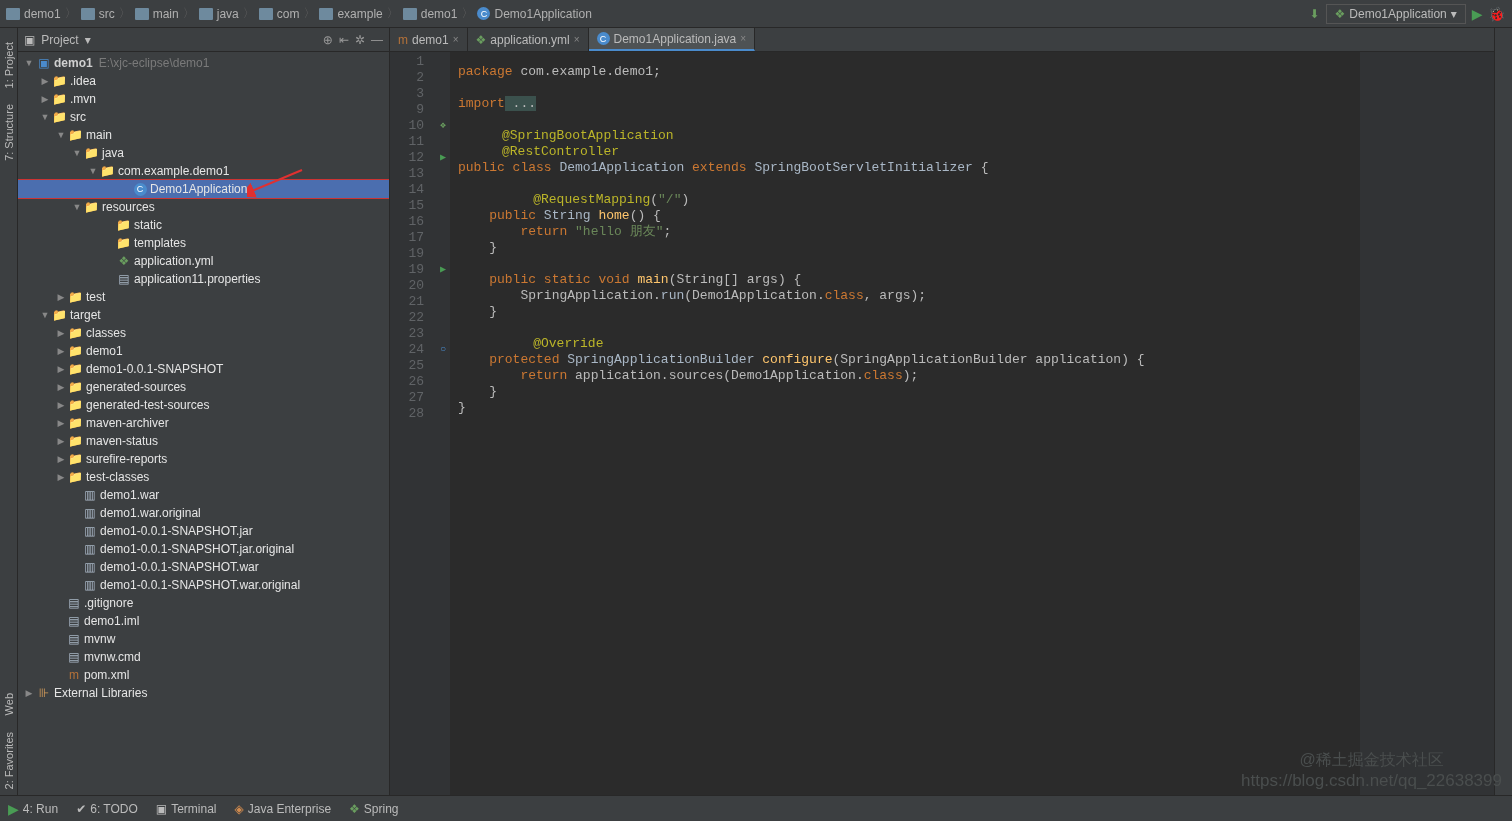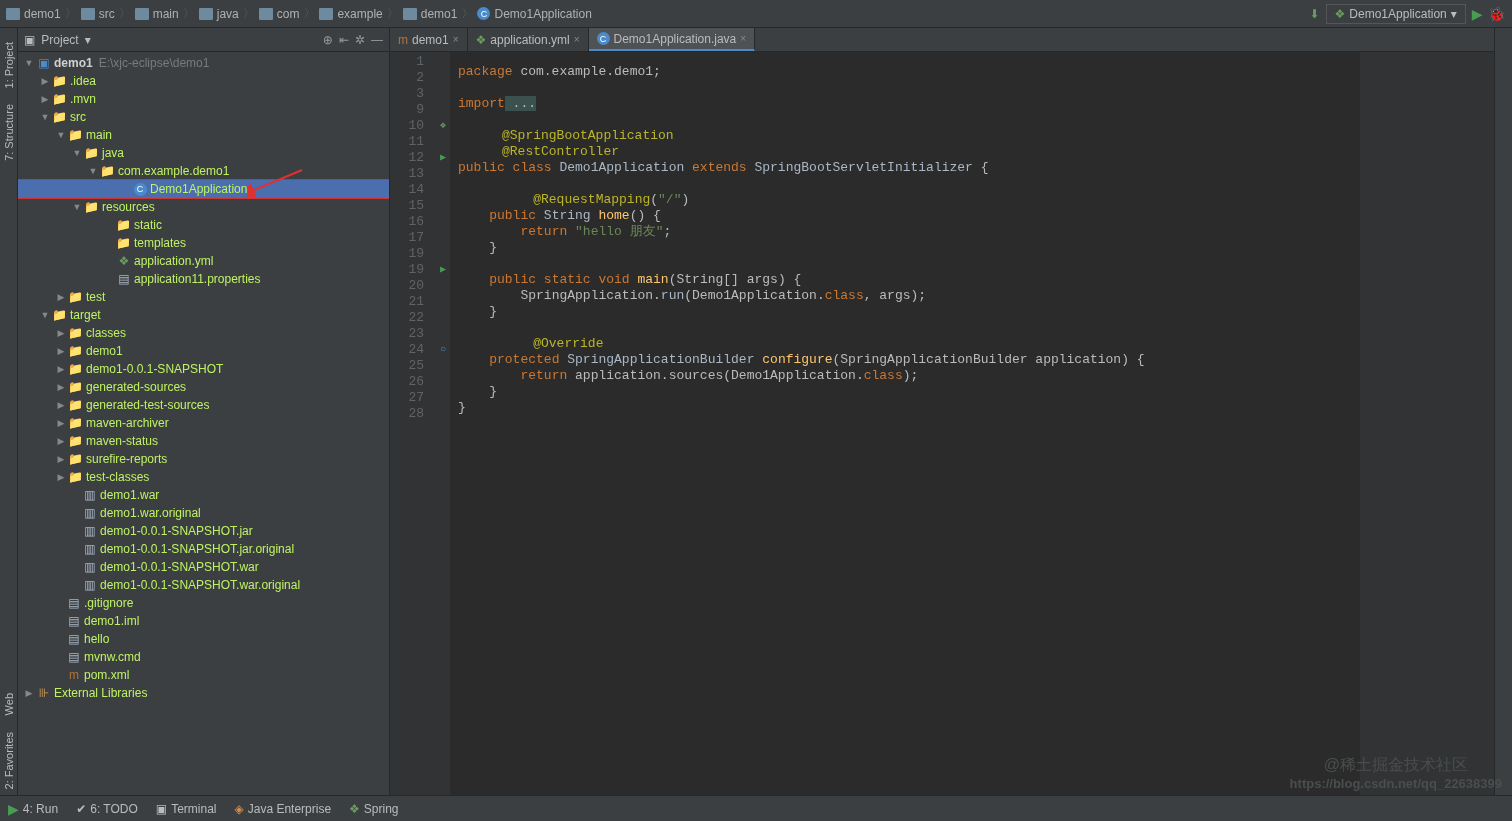--- a/index.html
+++ b/index.html
@@ -79,21 +79,21 @@
   display: flex;
   align-items: center;
   height: 18px;
   padding-right: 6px;
   cursor: pointer;
   white-space: nowrap;
 }
 .tree-node.selected { background: #4b6eaf; color: #fff; outline: 1px solid #cc3333; }
 .tree-arrow { width: 14px; text-align: center; color: #888; font-size: 9px; }
 .tree-ico { width: 16px; display: inline-flex; justify-content: center; }
-.tree-lbl { margin-left: 2px; color: #bef264; }
+.tree-lbl { margin-left: 2px; color: #e5e5e5; }
 .tree-lbl.bold { color: #d0d0d0; font-weight: bold; }
 .tree-path { color: #7a7a7a; margin-left: 6px; }
 .folder-g { color: #87939a; }
 .folder-b { color: #4a8bcc; }
 .folder-o { color: #d29a5a; }
 .file-ic { color: #a9b7c6; }
 .class-ic {
   background: #4a8bcc;
   color: #fff;
   width: 13px; height: 13px;
@@ -176,21 +176,21 @@
 .status-item { display: flex; align-items: center; gap: 4px; cursor: pointer; color: #bbb; }
 .watermark {
   position: absolute;
   right: 10px;
   bottom: 30px;
   text-align: center;
   color: #4a4e4e;
   font-size: 16px;
   pointer-events: none;
 }
-.watermark .sub { font-size: 13px; font-weight: bold; }
+.watermark .sub { font-size: 17px; }
 .right-gutter {
   width: 18px;
   background: #3c3f41;
   border-left: 1px solid #282828;
 }
 .empty-right { width: 134px; background: #313335; }
 </style>
 </head>
 <body>
 
@@ -431,21 +431,21 @@
           <span class="tree-lbl">.gitignore</span>
         </div>
       <div class="tree-node" style="padding-left:34px">
           <span class="tree-arrow"></span>
           <span class="tree-ico file-ic">▤</span>
           <span class="tree-lbl">demo1.iml</span>
         </div>
       <div class="tree-node" style="padding-left:34px">
           <span class="tree-arrow"></span>
           <span class="tree-ico file-ic">▤</span>
-          <span class="tree-lbl">hello</span>
+          <span class="tree-lbl">mvnw</span>
         </div>
       <div class="tree-node" style="padding-left:34px">
           <span class="tree-arrow"></span>
           <span class="tree-ico file-ic">▤</span>
           <span class="tree-lbl">mvnw.cmd</span>
         </div>
       <div class="tree-node" style="padding-left:34px">
           <span class="tree-arrow"></span>
           <span class="tree-ico" style="color:#b57239">m</span>
           <span class="tree-lbl">pom.xml</span>

